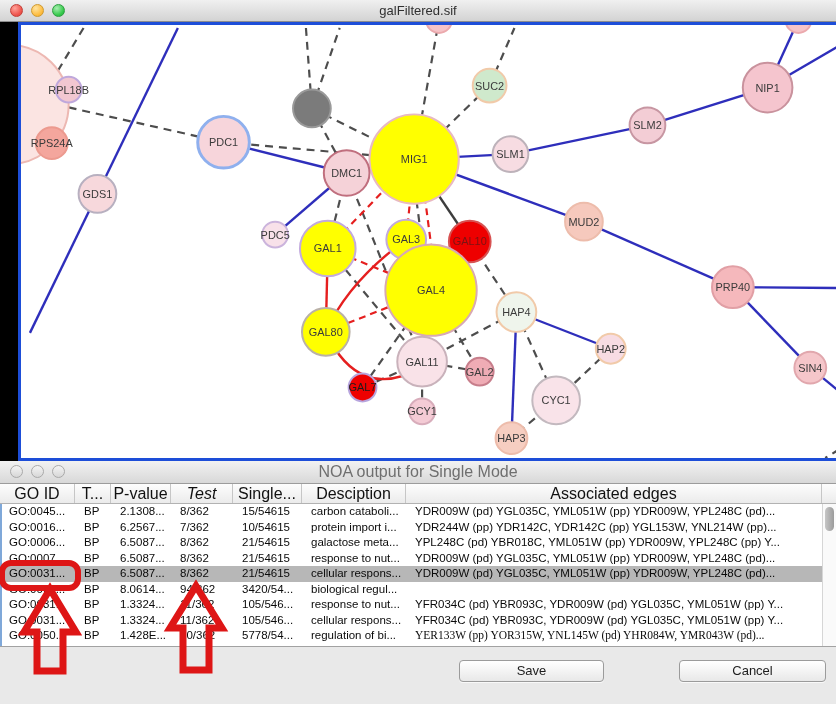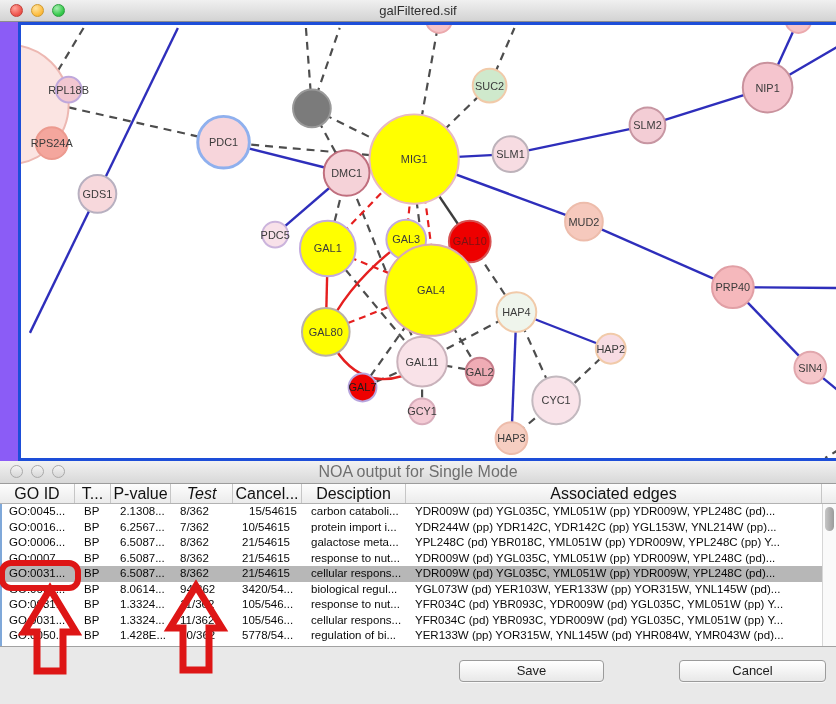--- a/index.html
+++ b/index.html
@@ -1,16 +1,16 @@
 <!DOCTYPE html>
 <html><head>
 <meta charset="utf-8">
 <style>
   html,body{margin:0;padding:0;}
-  .screen{position:relative;width:836px;height:704px;background:#8b5cf6;
+  .screen{position:relative;width:836px;height:704px;background:#000000;
           font-family:"Liberation Sans",sans-serif;overflow:hidden;}
 
   
   .titlebar{position:absolute;left:0;width:836px;height:22px;
             background:linear-gradient(#f0f0f0,#d3d3d3);
             border-bottom:1px solid #8d8d8d;box-sizing:border-box;}
   .titlebar .title{display:block;line-height:22px;text-align:center;
                    font-size:13px;color:#303030;}
   .lights{position:absolute;top:4px;left:10px;display:flex;gap:8px;}
   .light{width:13px;height:13px;border-radius:50%;box-sizing:border-box;}
@@ -205,31 +205,31 @@
         <span class="light gray"></span>
       </div>
       <span class="title">NOA output for Single Mode</span>
     </div>
 
     <div class="noa-header">
         <div class="th" style="width: 75px;">GO ID</div>
         <div class="th" style="width: 36px;">T...</div>
         <div class="th" style="width: 60px;">P-value</div>
         <div class="th" style="width: 62px; font-style: italic;">Test</div>
-        <div class="th" style="width: 69px;">Cancel...</div>
+        <div class="th" style="width: 69px;">Single...</div>
         <div class="th" style="width: 104px;">Desciption</div>
         <div class="th" style="width: 416px;">Associated edges</div>
       </div>
     <div class="noa-body">
         <div class="tr">
           <div class="td" style="width: 75px;">GO:0045...</div>
           <div class="td" style="width: 36px;">BP</div>
           <div class="td" style="width: 60px;">2.1308...</div>
           <div class="td" style="width: 62px;">8/362</div>
-          <div class="td" style="width: 69px; text-align: center;">15/54615</div>
+          <div class="td" style="width: 69px;">15/54615</div>
           <div class="td" style="width: 104px;">carbon cataboli...</div>
           <div class="td" style="width: 416px;">YDR009W (pd) YGL035C, YML051W (pp) YDR009W, YPL248C (pd)...</div>
         </div>
         <div class="tr">
           <div class="td" style="width: 75px;">GO:0016...</div>
           <div class="td" style="width: 36px;">BP</div>
           <div class="td" style="width: 60px;">6.2567...</div>
           <div class="td" style="width: 62px;">7/362</div>
           <div class="td" style="width: 69px;">10/54615</div>
           <div class="td" style="width: 104px;">protein import i...</div>
@@ -262,21 +262,20 @@
           <div class="td" style="width: 104px;">cellular respons...</div>
           <div class="td" style="width: 416px;">YDR009W (pd) YGL035C, YML051W (pp) YDR009W, YPL248C (pd)...</div>
         </div>
         <div class="tr">
           <div class="td" style="width: 75px;">GO:0065...</div>
           <div class="td" style="width: 36px;">BP</div>
           <div class="td" style="width: 60px;">8.0614...</div>
           <div class="td" style="width: 62px;">94/362</div>
           <div class="td" style="width: 69px;">3420/54...</div>
           <div class="td" style="width: 104px;">biological regul...</div>
-          <div class="td" style="width: 416px;">YGL073W (pd) YER103W, YER133W (pp) YOR315W, YNL145W (pd)...</div>
         </div>
         <div class="tr">
           <div class="td" style="width: 75px;">GO:0031...</div>
           <div class="td" style="width: 36px;">BP</div>
           <div class="td" style="width: 60px;">1.3324...</div>
           <div class="td" style="width: 62px;">11/362</div>
           <div class="td" style="width: 69px;">105/546...</div>
           <div class="td" style="width: 104px;">response to nut...</div>
           <div class="td" style="width: 416px;">YFR034C (pd) YBR093C, YDR009W (pd) YGL035C, YML051W (pp) Y...</div>
         </div>
@@ -289,21 +288,21 @@
           <div class="td" style="width: 104px;">cellular respons...</div>
           <div class="td" style="width: 416px;">YFR034C (pd) YBR093C, YDR009W (pd) YGL035C, YML051W (pp) Y...</div>
         </div>
         <div class="tr">
           <div class="td" style="width: 75px;">GO:0050...</div>
           <div class="td" style="width: 36px;">BP</div>
           <div class="td" style="width: 60px;">1.428E...</div>
           <div class="td" style="width: 62px;">80/362</div>
           <div class="td" style="width: 69px;">5778/54...</div>
           <div class="td" style="width: 104px;">regulation of bi...</div>
-          <div class="td" style="width: 416px;">YER133W (pp) YOR315W, YNL145W (pd) YHR084W, YMR043W (pd)...</div>
+          <div class="td" style="width: 416px; font-family: Liberation Serif, serif;">YER133W (pp) YOR315W, YNL145W (pd) YHR084W, YMR043W (pd)...</div>
         </div>
       </div>
 
     <div class="scrollbar">
       <div class="scroll-thumb"></div>
     </div>
 
     <div class="noa-footer">
       <div class="btn cancel">Cancel</div>
       <div class="btn save">Save</div>

